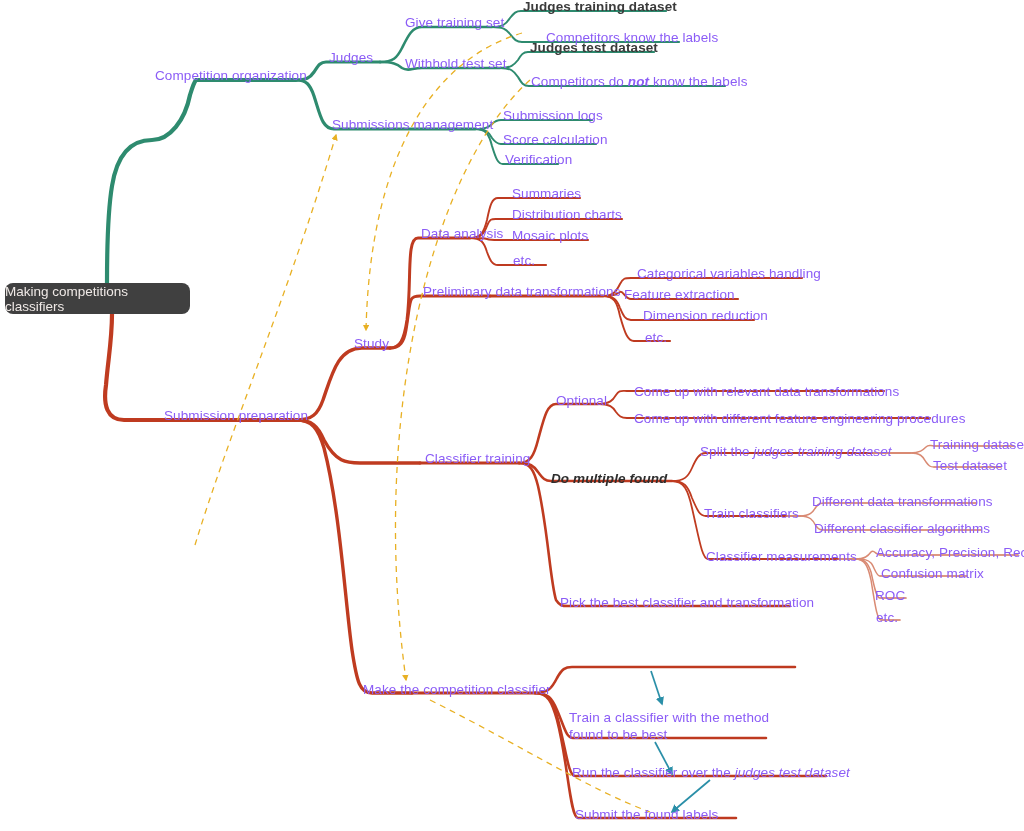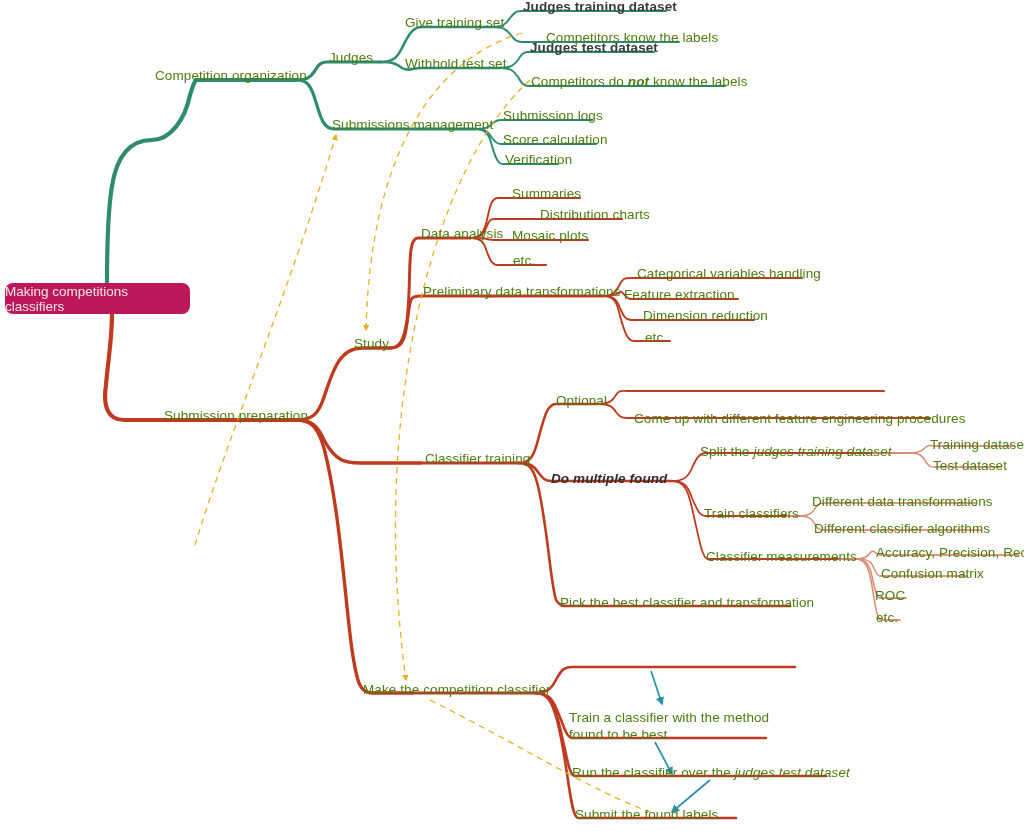--- a/index.html
+++ b/index.html
@@ -1,26 +1,26 @@
 <!DOCTYPE html>
 <html><head>
 <meta charset="utf-8">
 <style>
   html,body{margin:0;padding:0;background:#ffffff;}
   body{font-family:"Liberation Sans", sans-serif;}
   #map{position:relative;width:1024px;height:831px;background:#fff;overflow:hidden;}
   #wires{position:absolute;left:0;top:0;width:1024px;height:831px;}
-  .lbl{position:absolute;white-space:nowrap;color:#4d7c0f;font-size:13.5px;line-height:15px;letter-spacing:.1px;}
+  .lbl{position:absolute;white-space:nowrap;color:#8b5cf6;font-size:13.5px;line-height:15px;letter-spacing:.1px;}
   .lbl.b{font-weight:bold;color:#3b3b3b;}
   .lbl.bi{font-weight:bold;font-style:italic;color:#2e2e2e;}
   .lbl i{font-style:italic;}
   .lbl b{font-weight:bold;font-style:italic;}
   .lbl.two{line-height:17px;white-space:normal;}
   #root{position:absolute;left:5px;top:283px;width:185px;height:31px;
-        background:#be185d;border-radius:8px;color:#efe9e6;font-size:13.5px;
+        background:#404040;border-radius:8px;color:#efe9e6;font-size:13.5px;
         display:flex;align-items:center;justify-content:center;}
 </style>
 </head>
 <body>
 
 <div id="map">
 
   <svg id="wires" viewBox="0 0 1024 831" xmlns="http://www.w3.org/2000/svg">
 
     <g fill="none" stroke="#2e8b6f" stroke-linecap="round">
@@ -211,35 +211,36 @@
   <div class="lbl" style="left:503px;top:132px;">Score calculation</div>
   <div class="lbl" style="left:505px;top:152px;">Verification</div>
 
   <div class="lbl" style="left:164px;top:408px;">Submission preparation</div>
 
   <div class="lbl" style="left:354px;top:336px;">Study</div>
 
   <div class="lbl" style="left:421px;top:226px;">Data analysis</div>
 
   <div class="lbl" style="left:512px;top:186px;">Summaries</div>
-  <div class="lbl" style="left:512px;top:207px;margin-left:28px;">Distribution charts</div>
+  <div class="lbl" style="left:512px;top:207px;">Distribution charts</div>
   <div class="lbl" style="left:512px;top:228px;">Mosaic plots</div>
   <div class="lbl" style="left:513px;top:253px;">etc.</div>
 
   <div class="lbl" style="left:423px;top:284px;">Preliminary data transformations</div>
 
   <div class="lbl" style="left:637px;top:266px;">Categorical variables handling</div>
   <div class="lbl" style="left:624px;top:287px;">Feature extraction</div>
   <div class="lbl" style="left:643px;top:308px;">Dimension reduction</div>
   <div class="lbl" style="left:645px;top:330px;">etc.</div>
 
   <div class="lbl" style="left:425px;top:451px;">Classifier training</div>
 
   <div class="lbl" style="left:556px;top:393px;">Optional</div>
 
+  <div class="lbl" style="left:634px;top:384px;">Come up with relevant data transformations</div>
   <div class="lbl" style="left:634px;top:411px;">Come up with different feature engineering procedures</div>
 
   <div class="lbl bi" style="left:551px;top:471px;">Do multiple found</div>
 
   <div class="lbl" style="left:700px;top:444px;">
     <span>Split the </span><i>judges training dataset</i>
   </div>
 
   <div class="lbl" style="left:930px;top:437px;">Training dataset</div>
   <div class="lbl" style="left:933px;top:458px;">Test dataset</div>

